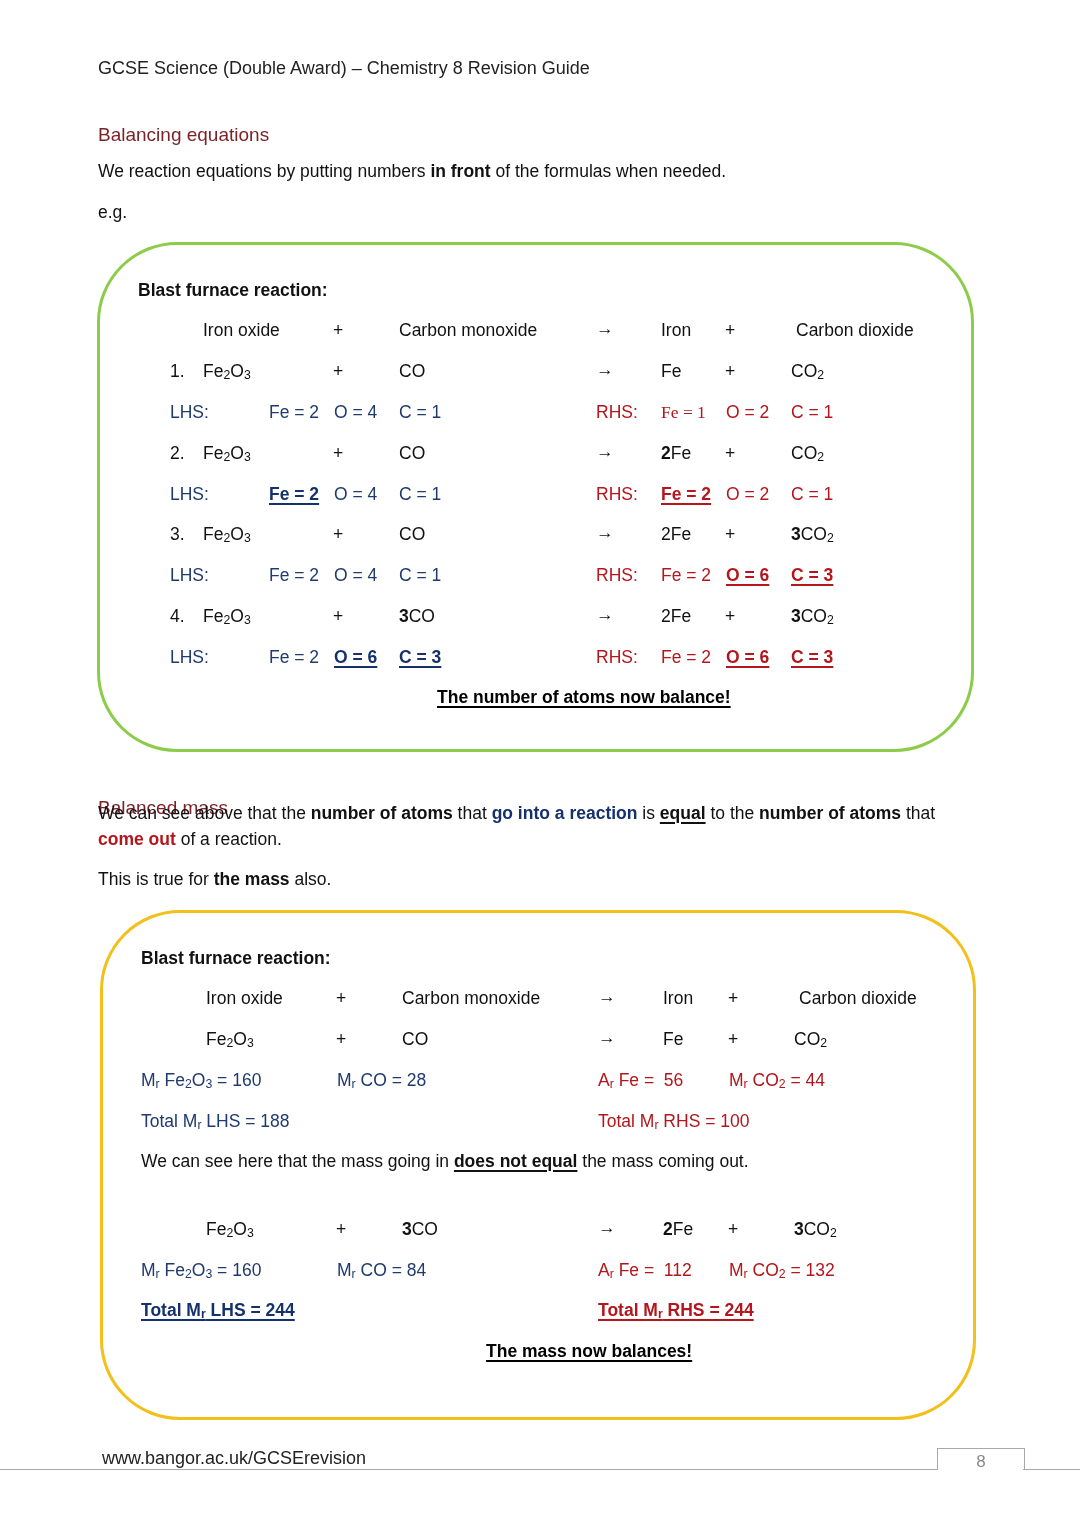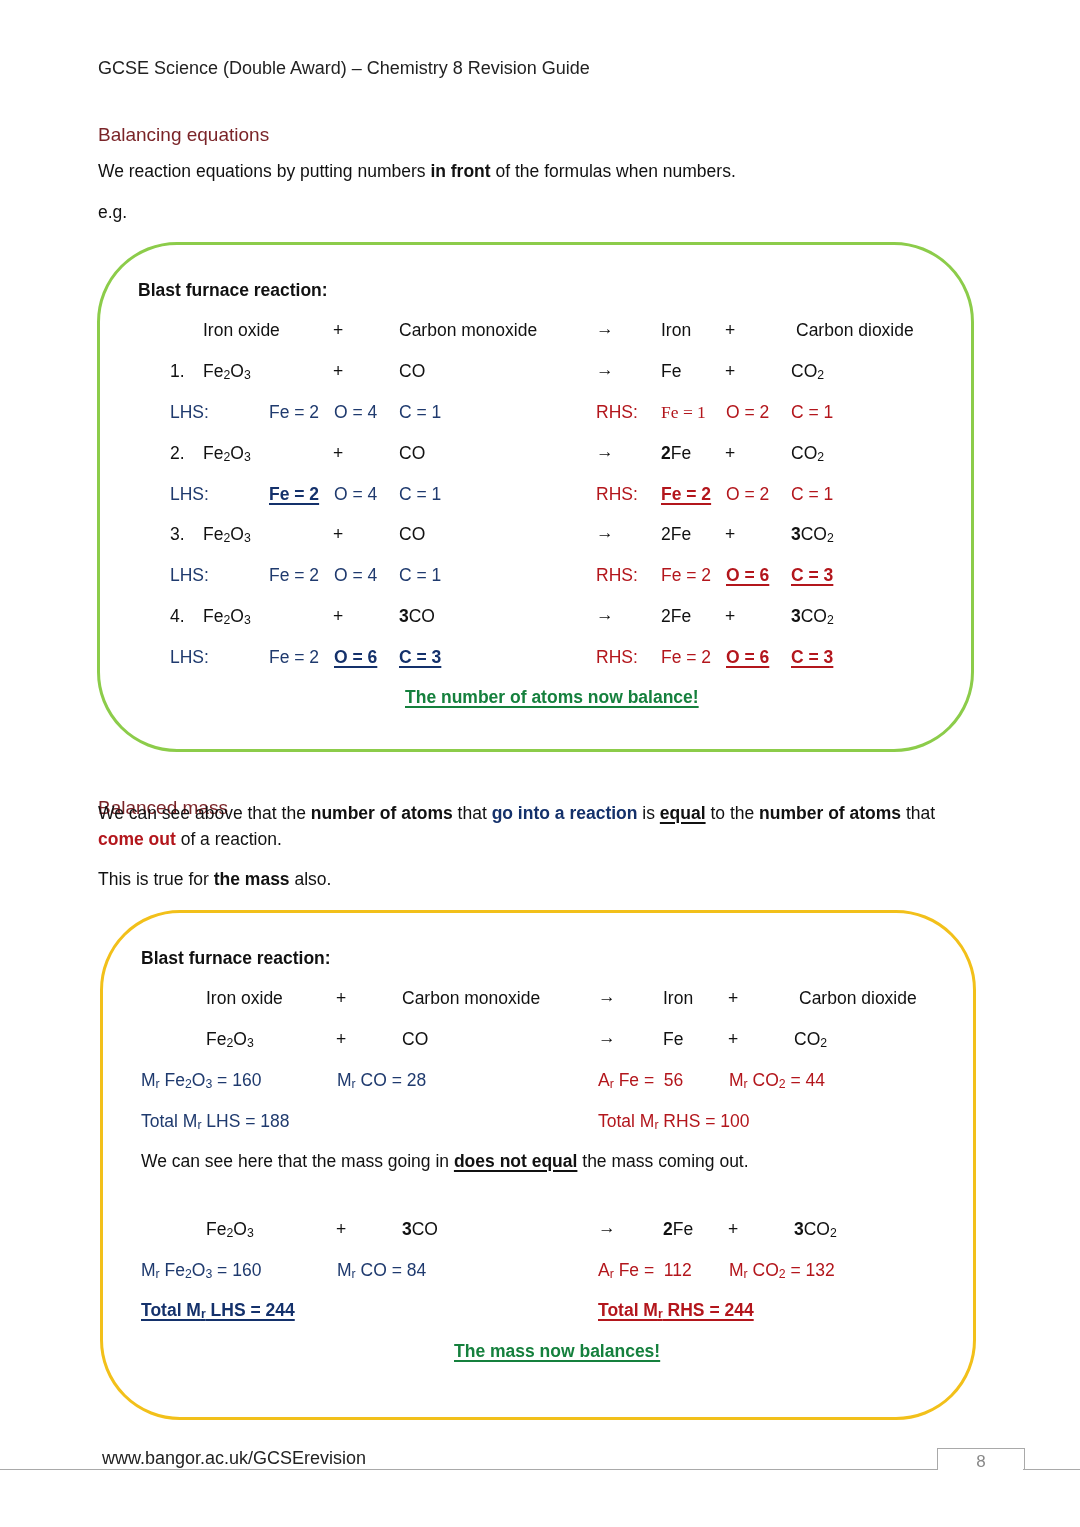--- a/index.html
+++ b/index.html
@@ -6,41 +6,41 @@
   body { width:1080px; height:1527px; position:relative; overflow:hidden;
          font-family:"Liberation Sans", "DejaVu Sans", sans-serif; color:#111; }
   .abs { position:absolute; white-space:nowrap; }
   .hdr { left:98px; top:58px; font-size:18px; color:#222; }
   .h2 { font-size:19px; color:#7a2428; }
   .p { font-size:17.5px; color:#111; }
   b { font-weight:bold; }
   .blue { color:#1f3a6e; }
   .red { color:#b3161c; }
   .navy { color:#14316b; }
-  .purple { color:#15803d; }
+  .purple { color:#000000;margin-left:32px; }
   .u { text-decoration:underline; text-decoration-thickness:2px; text-underline-offset:3px; }
   .box { position:absolute; border-radius:80px; box-sizing:border-box; }
   .box.green { left:97px; top:242px; width:877px; height:510px; border:3.5px solid #8ccc4a; }
   .box.yellow { left:100px; top:910px; width:876px; height:510px; border:3.5px solid #f2c01a; }
   .cell { position:absolute; white-space:nowrap; font-size:17.5px; }
   sub { font-size:0.7em; vertical-align:-0.2em; line-height:0; }
   .footer-line { position:absolute; left:0; top:1469px; width:937px; height:0; border-top:1.5px solid #a9a9a9; }
   .footer-line2 { position:absolute; left:1023px; top:1469px; width:57px; height:0; border-top:1.5px solid #a9a9a9; }
   .pagebox { position:absolute; left:937px; top:1448px; width:86px; height:21px;
              border:1.5px solid #a9a9a9; border-bottom:none; }
   .pagenum { position:absolute; left:937px; top:1452px; width:88px; text-align:center; font-size:17px; color:#888; }
   .url { left:102px; top:1448px; font-size:18px; color:#222; }
 </style>
 </head>
 <body>
 
 <div class="abs hdr">GCSE Science (Double Award) – Chemistry 8 Revision Guide</div>
 
 <div class="abs h2" style="left:98px;top:124px;">Balancing equations</div>
-<div class="abs p" style="left:98px;top:161px;"><span>We reaction equations by putting numbers </span><b>in front</b><span> of the formulas when numbers.</span></div>
+<div class="abs p" style="left:98px;top:161px;"><span>We reaction equations by putting numbers </span><b>in front</b><span> of the formulas when needed.</span></div>
 <div class="abs p" style="left:98px;top:202px;">e.g.</div>
 
 <div class="box green"></div>
 <div class="cell" style="left:138px;top:280px;font-weight:bold;">Blast furnace reaction:</div>
 
 <div class="cell" style="left:203px;top:320px;">Iron oxide</div>
 <div class="cell" style="left:333px;top:320px;">+</div>
 <div class="cell" style="left:399px;top:320px;">Carbon monoxide</div>
 <div class="cell" style="left:596px;top:318px;">→</div>
 <div class="cell" style="left:661px;top:320px;">Iron</div>

